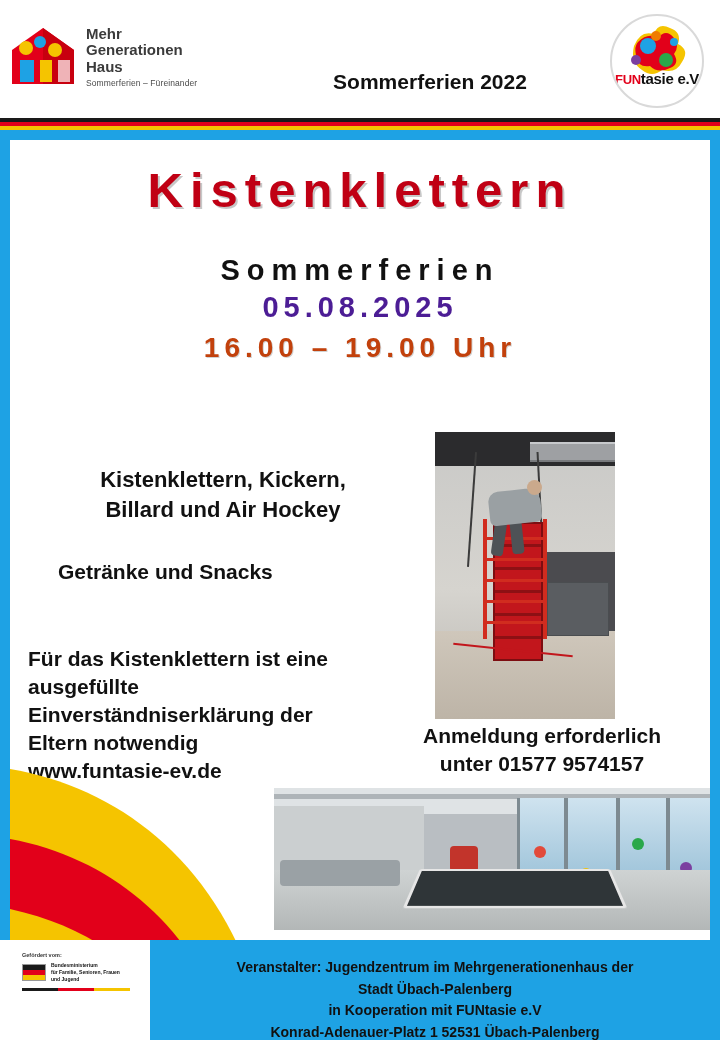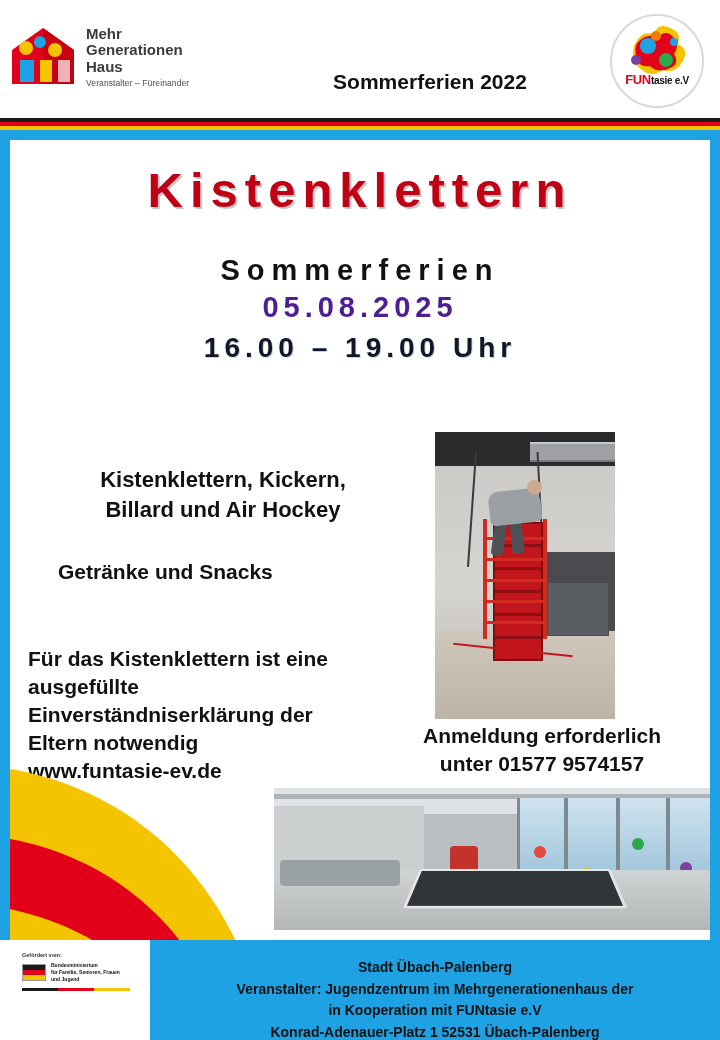--- a/index.html
+++ b/index.html
@@ -89,21 +89,21 @@
     position: absolute;
     left: 0; right: 0;
     bottom: 19px;
     text-align: center;
     font-size: 13px;
     font-weight: bold;
     color: #111111;
     letter-spacing: -0.3px;
   }
   .fun-logo .wordmark .red { color: #e2001a; }
-  .fun-logo .wordmark .small { font-size: 10px; }
+  .fun-logo .wordmark .small { font-size: 15px; }
 
   
   .stripes {
     position: absolute;
     top: 118px; left: 0;
     width: 720px;
     height: 12px;
   }
   .stripes div { height: 4px; width: 100%; }
   .s-black { background: #1a1a1a; }
@@ -158,21 +158,21 @@
     font-size: 29px;
     font-weight: bold;
     color: #4c1d95;
     letter-spacing: 5px;
   }
   .sub3 {
     margin-top: 8px;
     text-align: center;
     font-size: 28px;
     font-weight: bold;
-    color: #0f172a;
+    color: #c2410c;
     letter-spacing: 5px;
     text-shadow: 1px 1px 0 rgba(0,0,0,0.18);
   }
 
   
   .activities {
     position: absolute;
     left: 48px;
     top: 325px;
     width: 330px;
@@ -411,21 +411,21 @@
           <circle cx="45" cy="24" r="7" fill="#f5c400"></circle>
           <rect x="10" y="34" width="14" height="22" fill="#1ea2e4"></rect>
           <rect x="30" y="34" width="12" height="22" fill="#f5c400"></rect>
           <rect x="48" y="34" width="12" height="22" fill="#ffffff" opacity="0.7"></rect>
         </svg>
       </div>
       <div class="mgh-text">
         <span class="l1">Mehr</span>
         <span class="l2">Generationen</span>
         <span class="l3">Haus</span>
-        <span class="sub">Veranstalter – Füreinander</span>
+        <span class="sub">Sommerferien – Füreinander</span>
       </div>
     </div>
 
     <div class="header-title">Sommerferien 2022</div>
 
     <div class="fun-logo">
       <div class="splat">
         <svg width="86" height="86" viewBox="0 0 86 86">
           <circle cx="43" cy="38" r="30" fill="#ffffff"></circle>
           <path d="M22 30 q6 -16 20 -12 q4 -12 16 -6 q12 4 8 16 q12 6 4 18 q-6 12 -20 8 q-10 8 -20 0 q-12 -8 -8 -24 z" fill="#f5c400"></path>
@@ -526,20 +526,20 @@
       <div class="gf">Gefördert vom:</div>
       <div class="row">
         <div class="flag"></div>
         <div class="ministry" style="white-space:pre-line">Bundesministerium
 für Familie, Senioren, Frauen
 und Jugend</div>
       </div>
       <div class="bar"></div>
     </div>
     <div class="footer-blue">
+      <div>Veranstalter: Jugendzentrum im Mehrgenerationenhaus der</div>
       <div>Stadt Übach-Palenberg</div>
-      <div>Veranstalter: Jugendzentrum im Mehrgenerationenhaus der</div>
       <div>in Kooperation mit FUNtasie e.V</div>
       <div>Konrad-Adenauer-Platz 1 52531 Übach-Palenberg</div>
     </div>
   </div>
 
 </div>
 
 </body></html>

